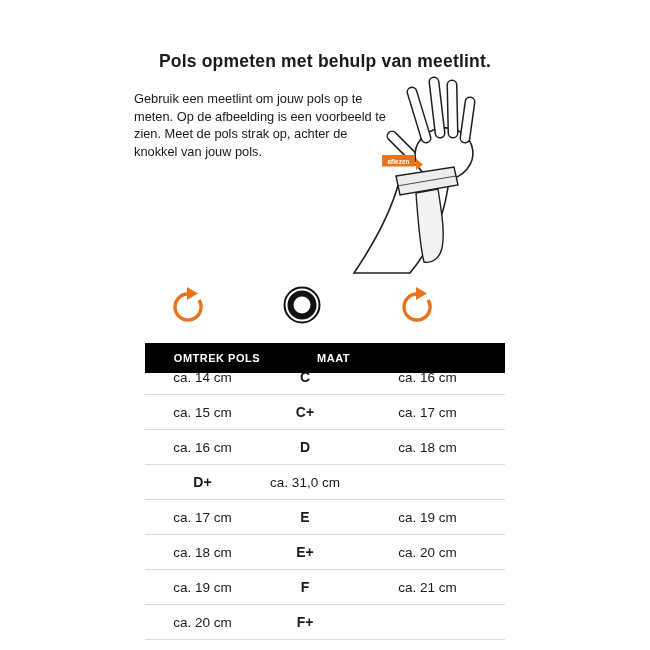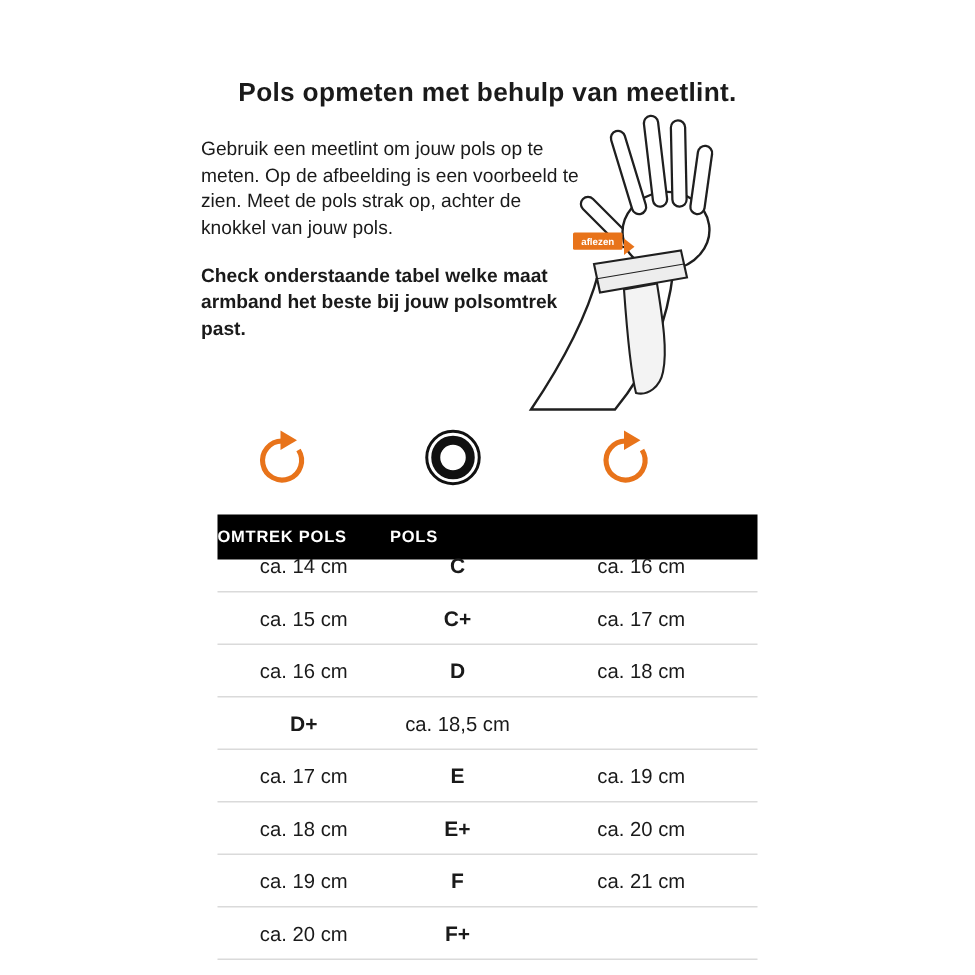--- a/index.html
+++ b/index.html
@@ -27,40 +27,39 @@
   .icon{position:absolute;top:244px;width:46px;height:46px;}
   .icon svg{width:100%;height:100%;display:block;}
   #icon-left{left:165px;}
   #icon-center{left:279px;}
   #icon-right{left:394px;}
   
   .thead{
     position:absolute;left:145px;top:305px;width:360px;height:30px;
     background:var(--header-bg,#000);color:var(--header-fg,#fff);
     display:grid;grid-template-columns:115px 90px 155px;align-items:center;
-    font-size:11px;font-weight:700;letter-spacing:.5px;text-align:left;
+    font-size:11px;font-weight:700;letter-spacing:.5px;text-align:right;
   }
   .tbody{position:absolute;left:145px;top:322px;width:360px;}
   .trow{
     display:grid;grid-template-columns:115px 90px 155px;align-items:center;
     height:35px;box-sizing:border-box;border-bottom:1px solid var(--divider,#dadada);
     text-align:center;font-size:13.5px;
   }
   .trow .c2{font-weight:700;font-size:14px;}
 </style>
 </head>
 <body>
 
 <div id="page">
 
   <div class="title">Pols opmeten met behulp van meetlint.</div>
 
   <div class="instructions">
     <p>Gebruik een meetlint om jouw pols op te meten. Op de afbeelding is een voorbeeld te zien. Meet de pols strak op, achter de knokkel van jouw pols.</p>
-    <p class="bold">Check onderstaande tabel welke maat armband het beste bij jouw polsomtrek past.</p>
   </div>
 
   <div class="illustration">
     <svg viewBox="0 0 185 200">
 
       <path d="M 97 104 C 93 138 82 168 58 197 L 2 197 C 27 160 40 132 47 106 Z" fill="#ffffff" stroke="#1f1f1f" stroke-width="1.6"></path>
 
       <g>
         <line class="fo" x1="64" y1="84" x2="40" y2="60"></line>
         <line class="fi" x1="64" y1="84" x2="40" y2="60"></line>
@@ -109,21 +108,21 @@
 
   <div class="icon" id="icon-right">
     <svg viewBox="0 0 46 46">
       <path d="M 23 12 A 13 13 0 1 0 34 18" fill="none" class="accent-stroke" stroke-width="3.4"></path>
       <polygon points="22,5 33,11.5 22,18" class="accent-fill"></polygon>
     </svg>
   </div>
 
   <div class="thead">
     <div>OMTREK POLS</div>
-    <div>POLS</div>
+    <div>MAAT</div>
   </div>
 
   <div class="tbody">
     <div class="trow">
       <div class="cell c1">ca. 14 cm</div>
       <div class="cell c2">C</div>
       <div class="cell c3">ca. 16 cm</div>
     </div>
 
     <div class="trow">
@@ -133,21 +132,21 @@
     </div>
 
     <div class="trow">
       <div class="cell c1">ca. 16 cm</div>
       <div class="cell c2">D</div>
       <div class="cell c3">ca. 18 cm</div>
     </div>
 
     <div class="trow">
       <div class="cell c2">D+</div>
-      <div class="cell c3">ca. 18,5 cm</div>
+      <div class="cell c3">ca. 31,0 cm</div>
     </div>
 
     <div class="trow">
       <div class="cell c1">ca. 17 cm</div>
       <div class="cell c2">E</div>
       <div class="cell c3">ca. 19 cm</div>
     </div>
 
     <div class="trow">
       <div class="cell c1">ca. 18 cm</div>

